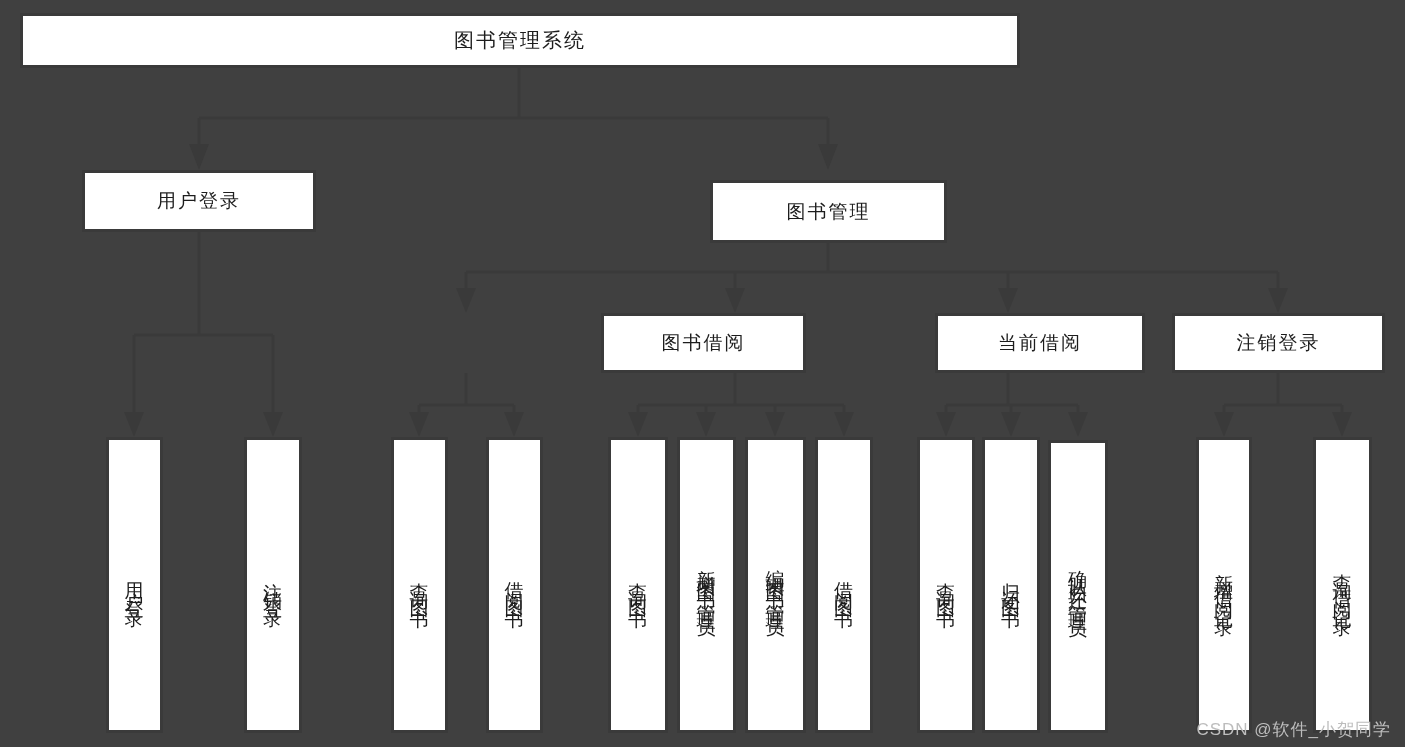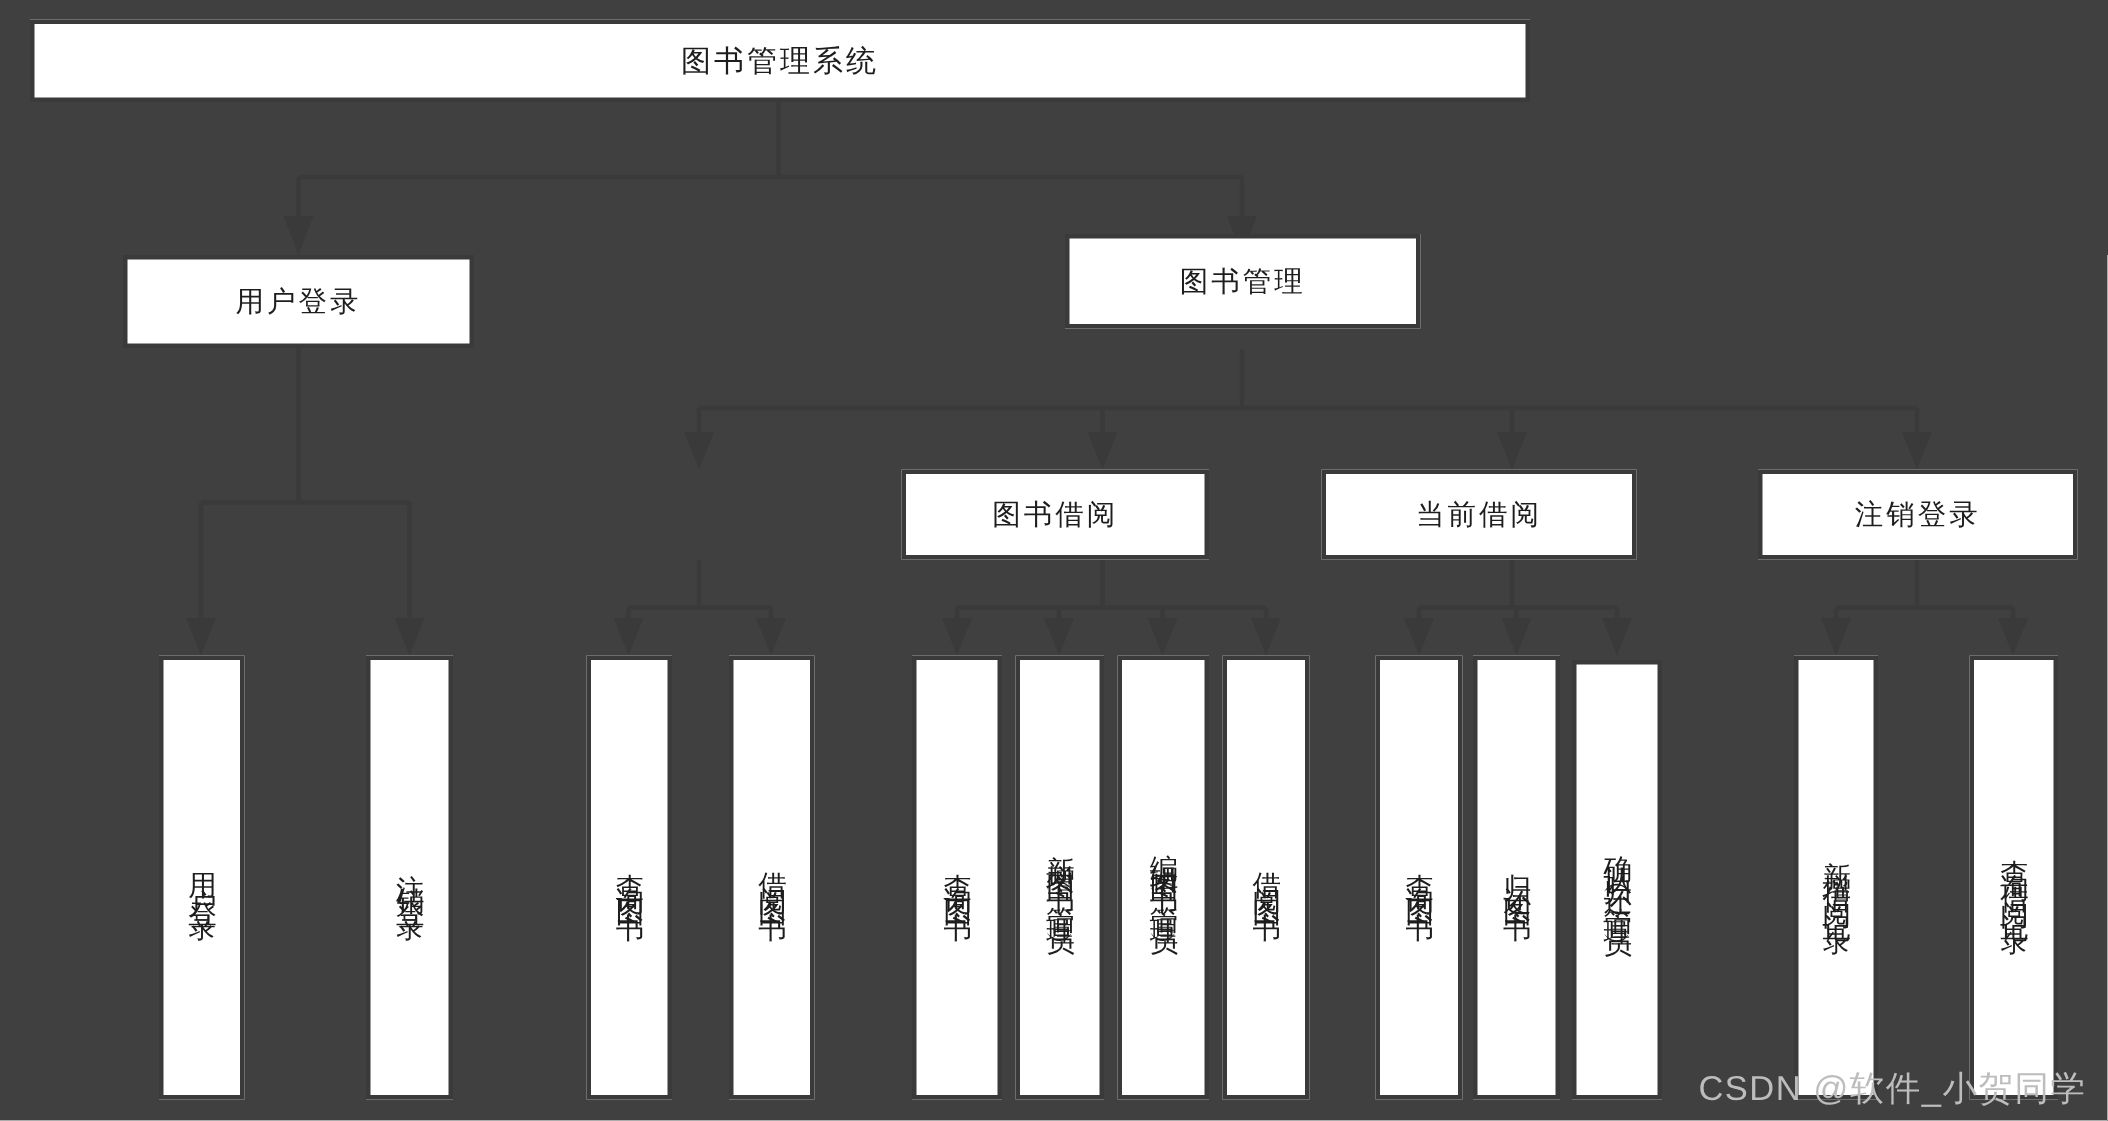--- a/index.html
+++ b/index.html
@@ -46,21 +46,21 @@
     letter-spacing: 9px;
     line-height: 1;
   }
   .v-box.long {
     letter-spacing: 7px;
   }
   .watermark {
     position: absolute;
     right: 14px;
     bottom: 6px;
-    font-size: 23px;
+    font-size: 17px;
     color: #bdbdbd;
     white-space: nowrap;
     letter-spacing: 1px;
   }
 </style>
 </head>
 <body>
 
 <div class="canvas">
 
@@ -103,24 +103,24 @@
       <polygon points="1001,412 1021,412 1011,437"></polygon>
       <polygon points="1068,412 1088,412 1078,437"></polygon>
       <polygon points="1214,412 1234,412 1224,437"></polygon>
       <polygon points="1332,412 1352,412 1342,437"></polygon>
     </g>
   </svg>
 
   <div class="box h-box root-box" style="left:20px; top:13px; width:1000px; height:55px;">图书管理系统</div>
 
   <div class="box h-box" style="left:82px; top:170px; width:234px; height:62px;">用户登录</div>
-  <div class="box h-box" style="left:710px; top:156px; width:237px; height:63px;">图书管理</div>
+  <div class="box h-box" style="left:710px; top:180px; width:237px; height:63px;">图书管理</div>
 
   <div class="box h-box" style="left:601px; top:313px; width:205px; height:60px;">图书借阅</div>
-  <div class="box h-box" style="left:881px; top:313px; width:210px; height:60px;">当前借阅</div>
+  <div class="box h-box" style="left:935px; top:313px; width:210px; height:60px;">当前借阅</div>
   <div class="box h-box" style="left:1172px; top:313px; width:213px; height:60px;">注销登录</div>
 
   <div class="box v-box" style="left:106px; top:437px; width:57px; height:296px;">用户登录</div>
   <div class="box v-box" style="left:244px; top:437px; width:58px; height:296px;">注销登录</div>
 
   <div class="box v-box" style="left:391px; top:437px; width:57px; height:296px;">查询图书</div>
   <div class="box v-box" style="left:486px; top:437px; width:57px; height:296px;">借阅图书</div>
 
   <div class="box v-box" style="left:608px; top:437px; width:60px; height:296px;">查询图书</div>
   <div class="box v-box long" style="left:677px; top:437px; width:59px; height:296px;">新增图书（管理员）</div>

